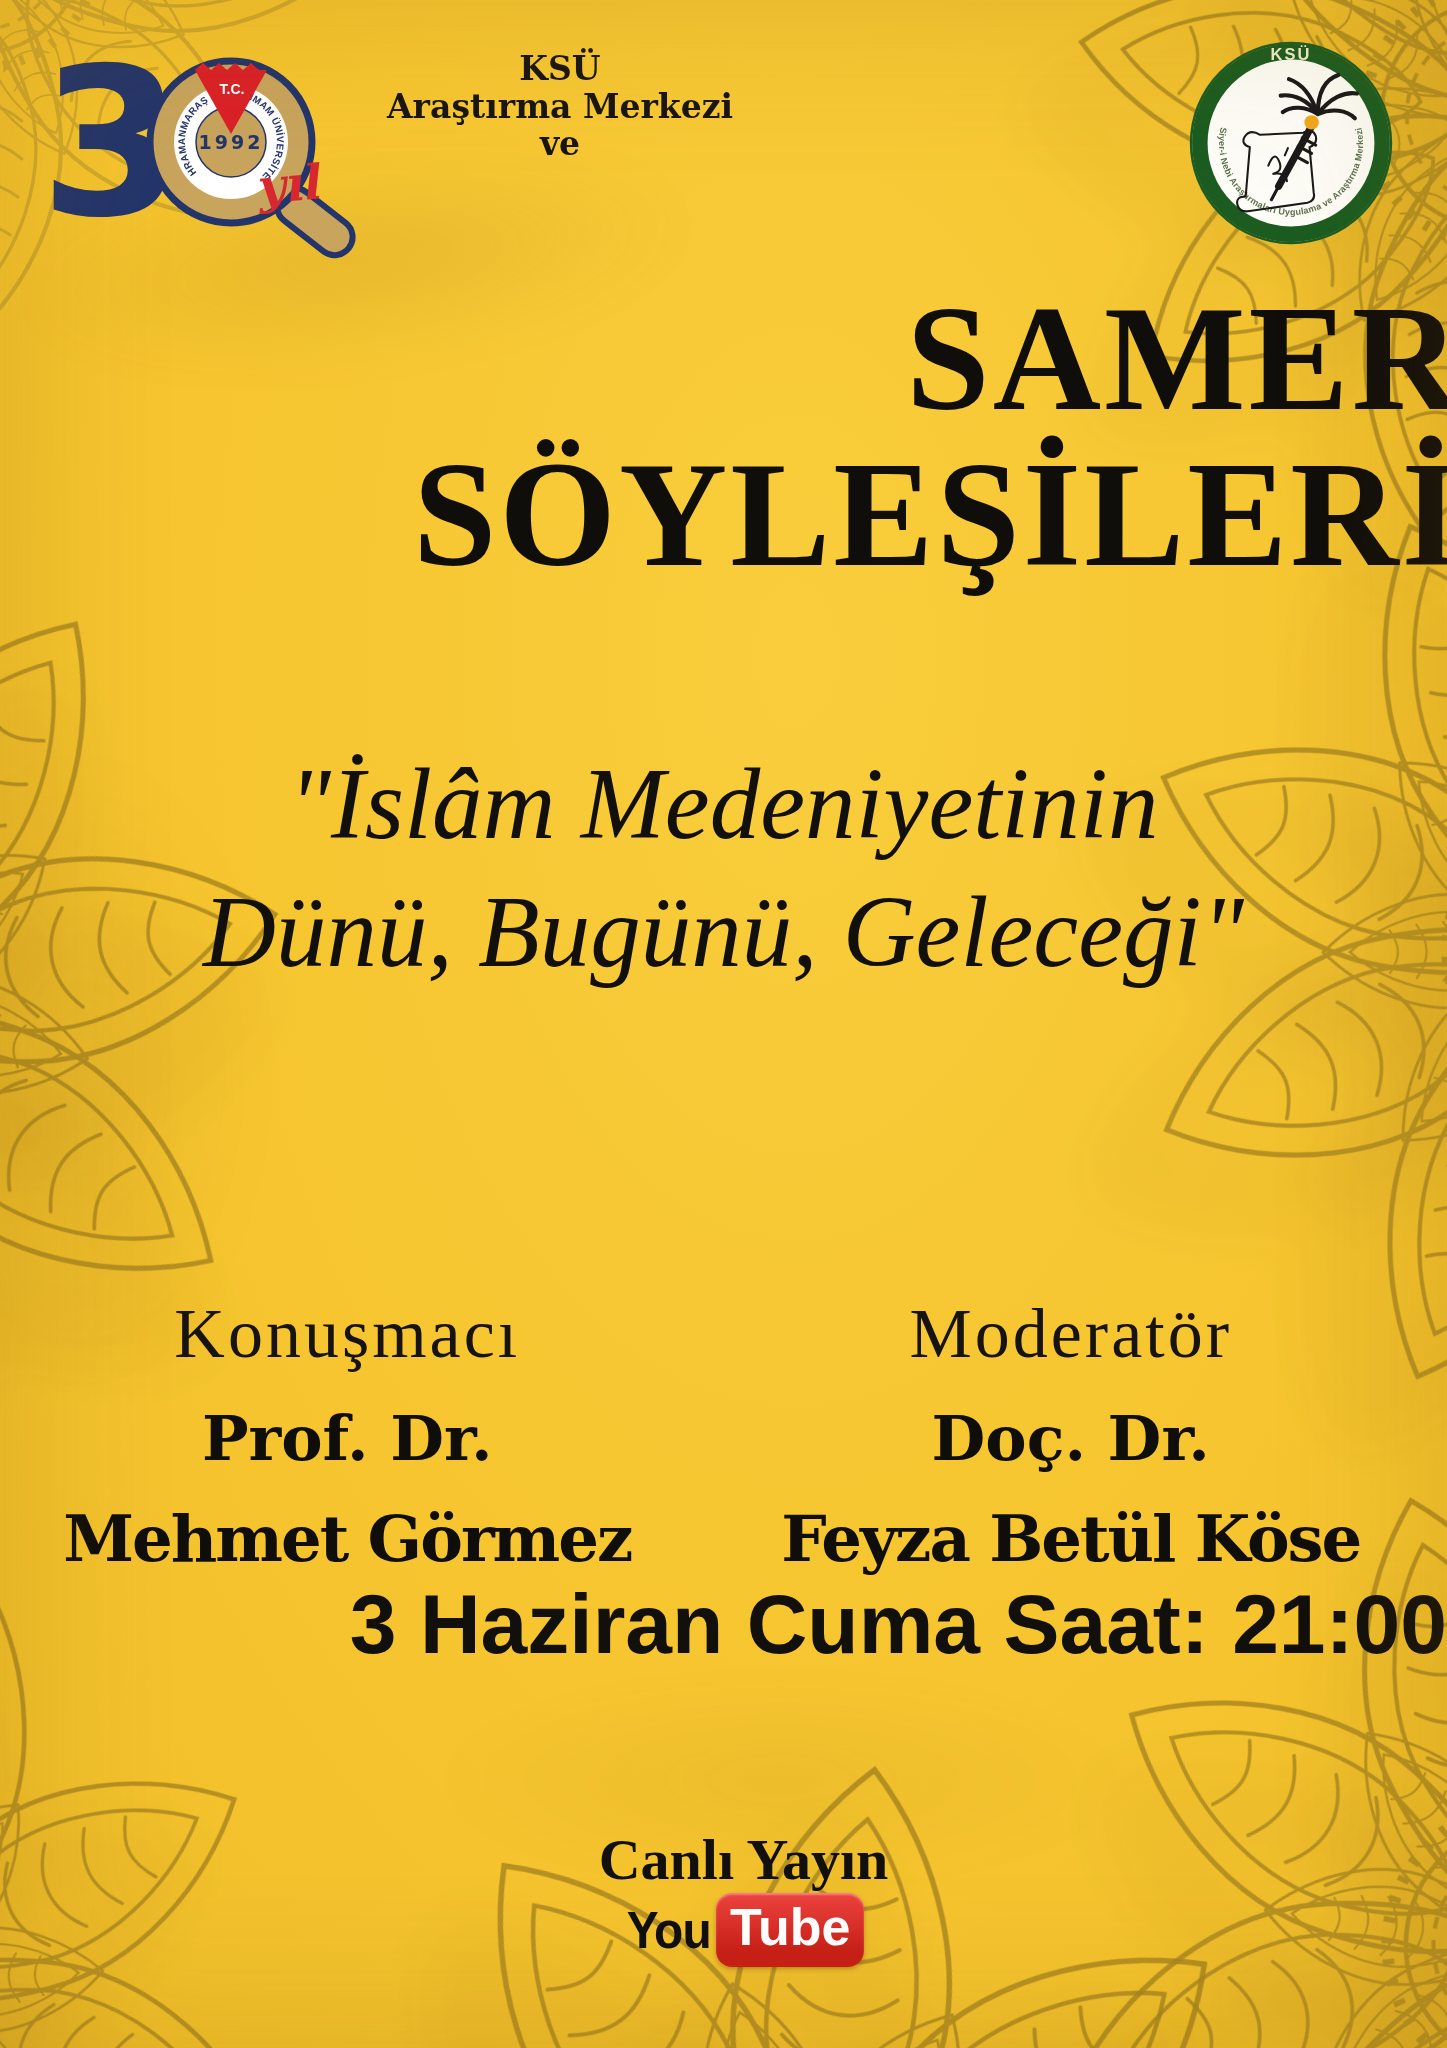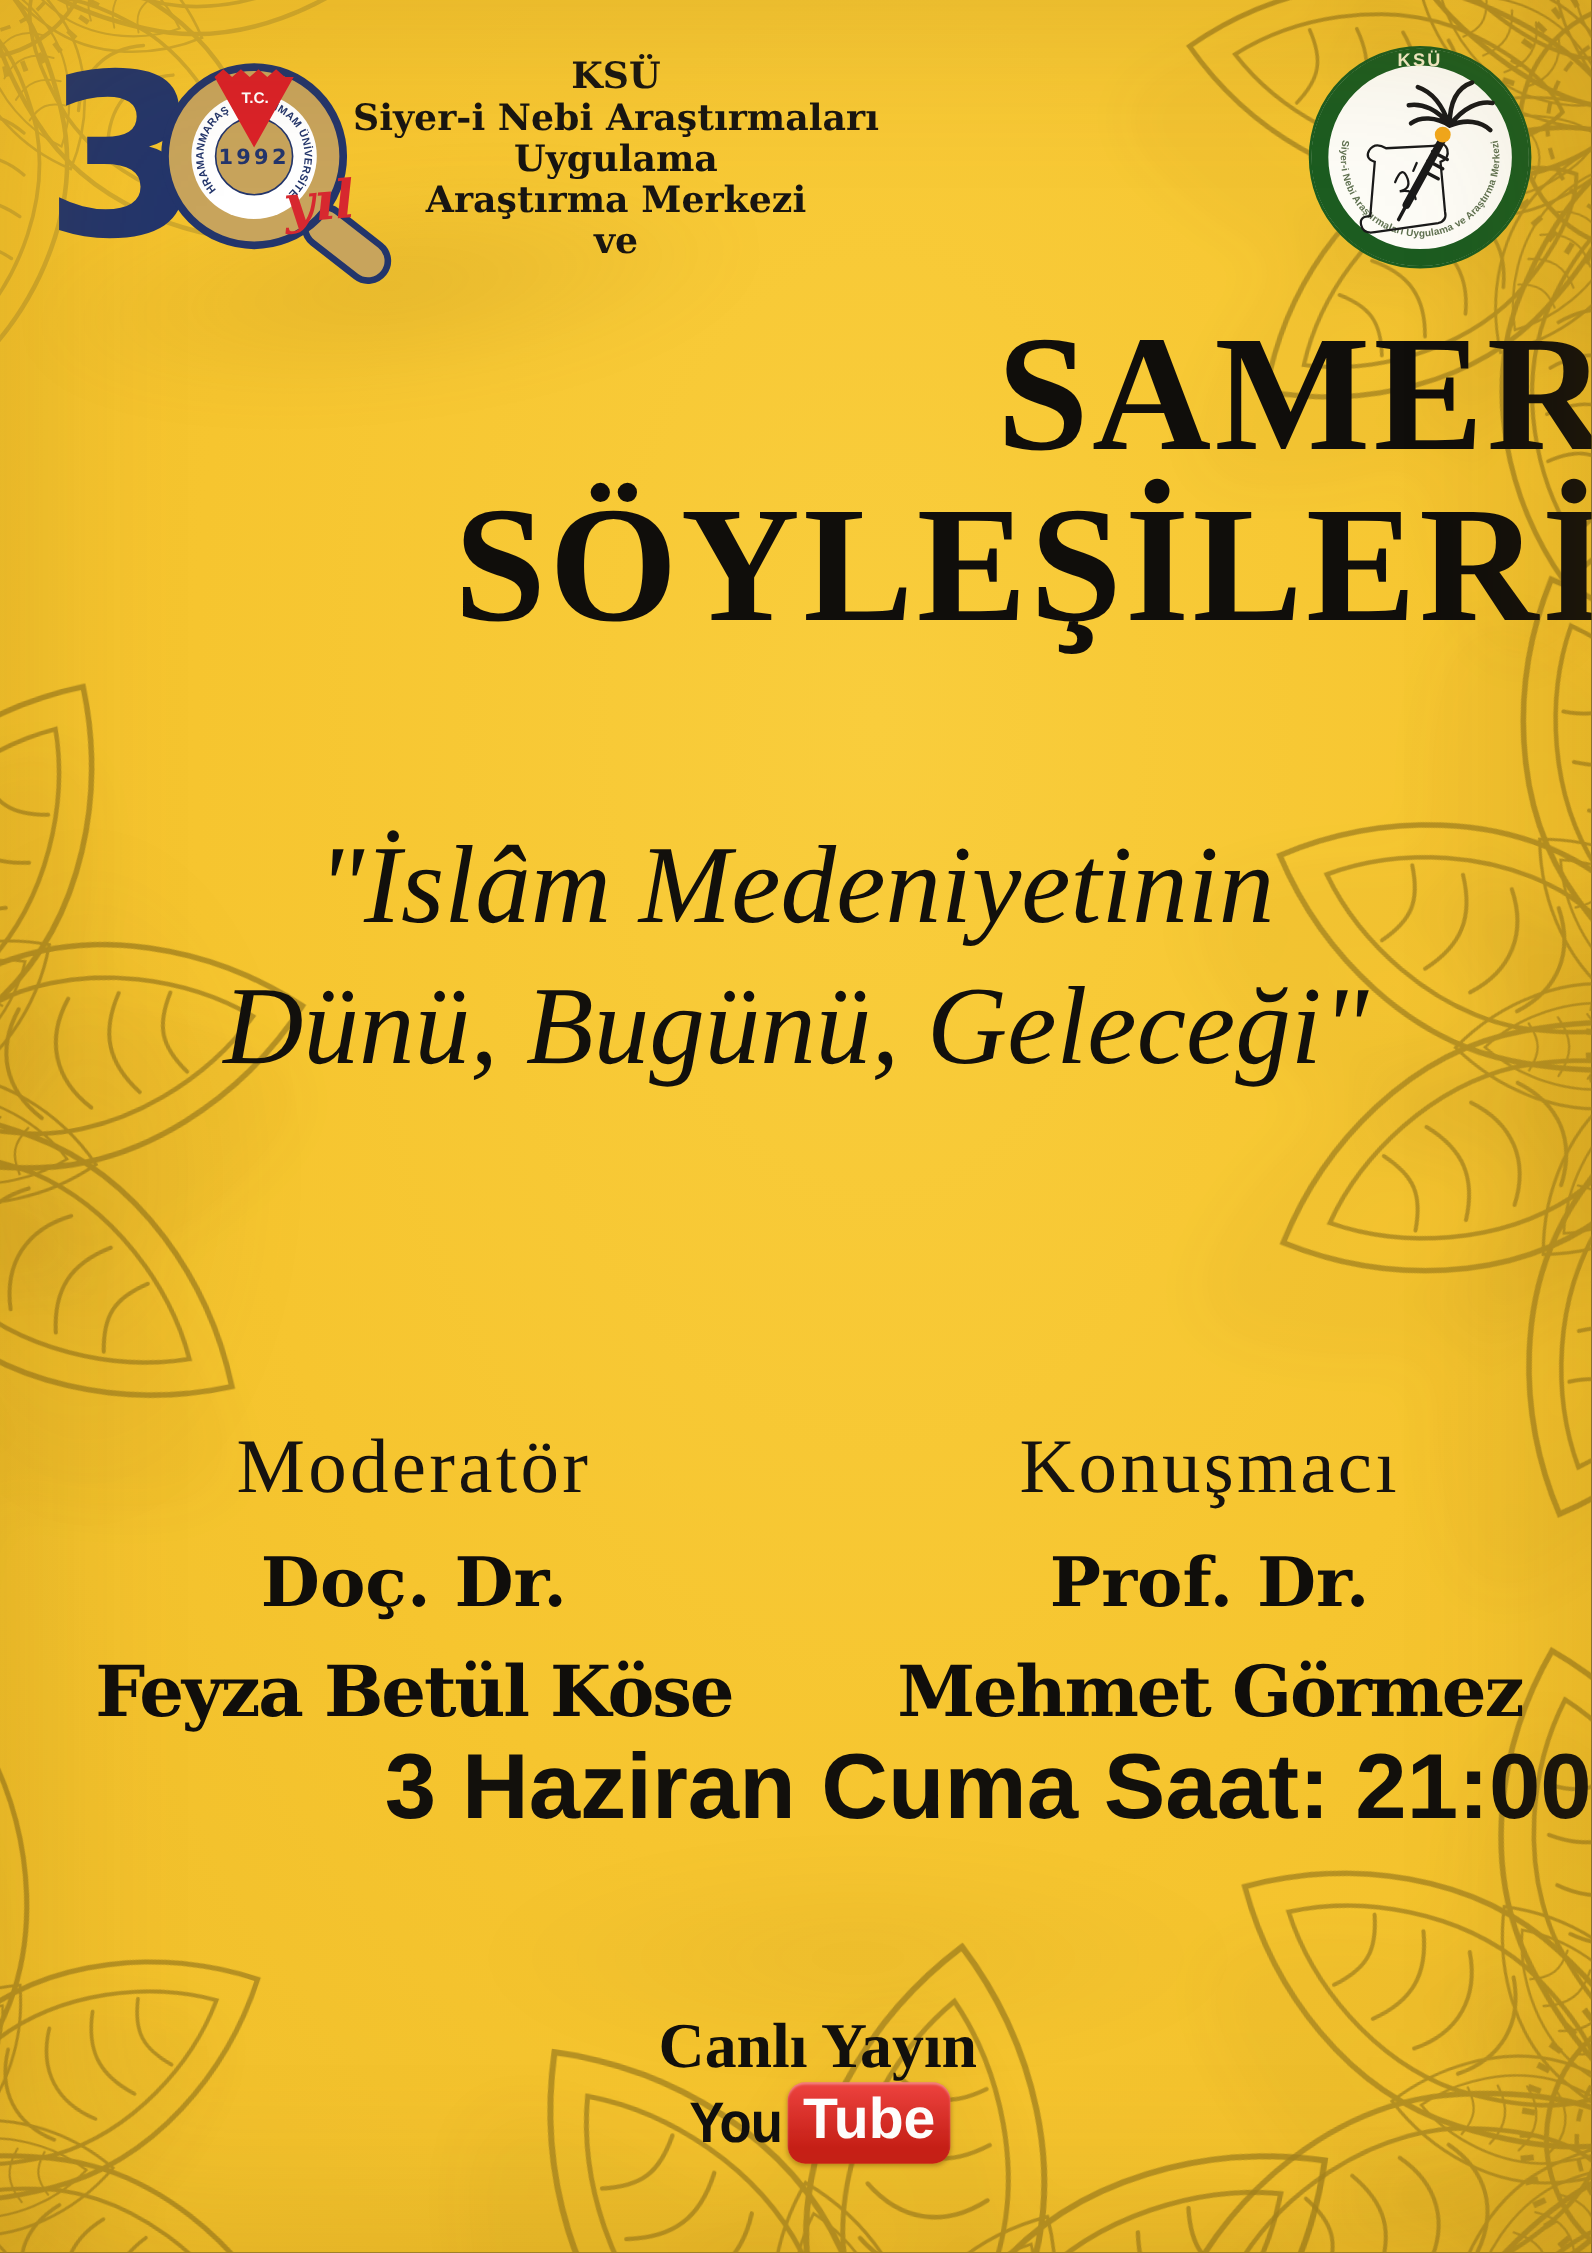--- a/index.html
+++ b/index.html
@@ -139,21 +139,20 @@
       <g>
         <polygon points="159,42 167,35 175,42 183,35 191,42 199,35 207,42 215,35 223,42 231,42 195,106" fill="#da2128"></polygon>
         <text x="196" y="66" text-anchor="middle" font-family="Liberation Sans, sans-serif" font-weight="bold" font-size="14" fill="#ffffff">T.C.</text>
       </g>
     </svg>
     <span class="yil">yıl</span>
   </div>
 
   <div class="layer org-title">
     <div>KSÜ</div>
-    <div>Siyer-i Nebi Araştırmaları Uygulama</div>
     <div>Araştırma Merkezi</div>
     <div>ve</div>
   </div>
 
   <div class="layer logo-samer">
     <svg width="206" height="206" viewBox="0 0 200 200">
       <circle cx="100" cy="100" r="97" fill="#fdfcf6" stroke="#1c5c20" stroke-width="2.5"></circle>
       <circle cx="100" cy="100" r="88.5" fill="none" stroke="#1c5c20" stroke-width="15"></circle>
       <text x="100" y="19" text-anchor="middle" font-family="Liberation Sans, sans-serif" font-weight="bold" font-size="16" letter-spacing="2" fill="#f2ecc8">KSÜ</text>
       <defs>
@@ -178,29 +177,29 @@
     <div>SAMER</div>
     <div>SÖYLEŞİLERİ</div>
   </div>
 
   <div class="layer quote">
     <div>"İslâm Medeniyetinin</div>
     <div>Dünü, Bugünü, Geleceği"</div>
   </div>
 
   <div class="layer people">
+    <div class="person spk">
+      <div class="role">Konuşmacı</div>
+      <div class="degree">Prof. Dr.</div>
+      <div class="pname">Mehmet Görmez</div>
+    </div>
     <div class="person mod">
       <div class="role">Moderatör</div>
       <div class="degree">Doç. Dr.</div>
       <div class="pname">Feyza Betül Köse</div>
-    </div>
-    <div class="person spk">
-      <div class="role">Konuşmacı</div>
-      <div class="degree">Prof. Dr.</div>
-      <div class="pname">Mehmet Görmez</div>
     </div>
   </div>
 
   <div class="layer date">3 Haziran Cuma Saat: 21:00</div>
 
   <div class="layer footer">
     <div class="live">Canlı Yayın</div>
     <div class="ytline">
       <span class="you">You</span>
       <span class="tube">Tube</span>

